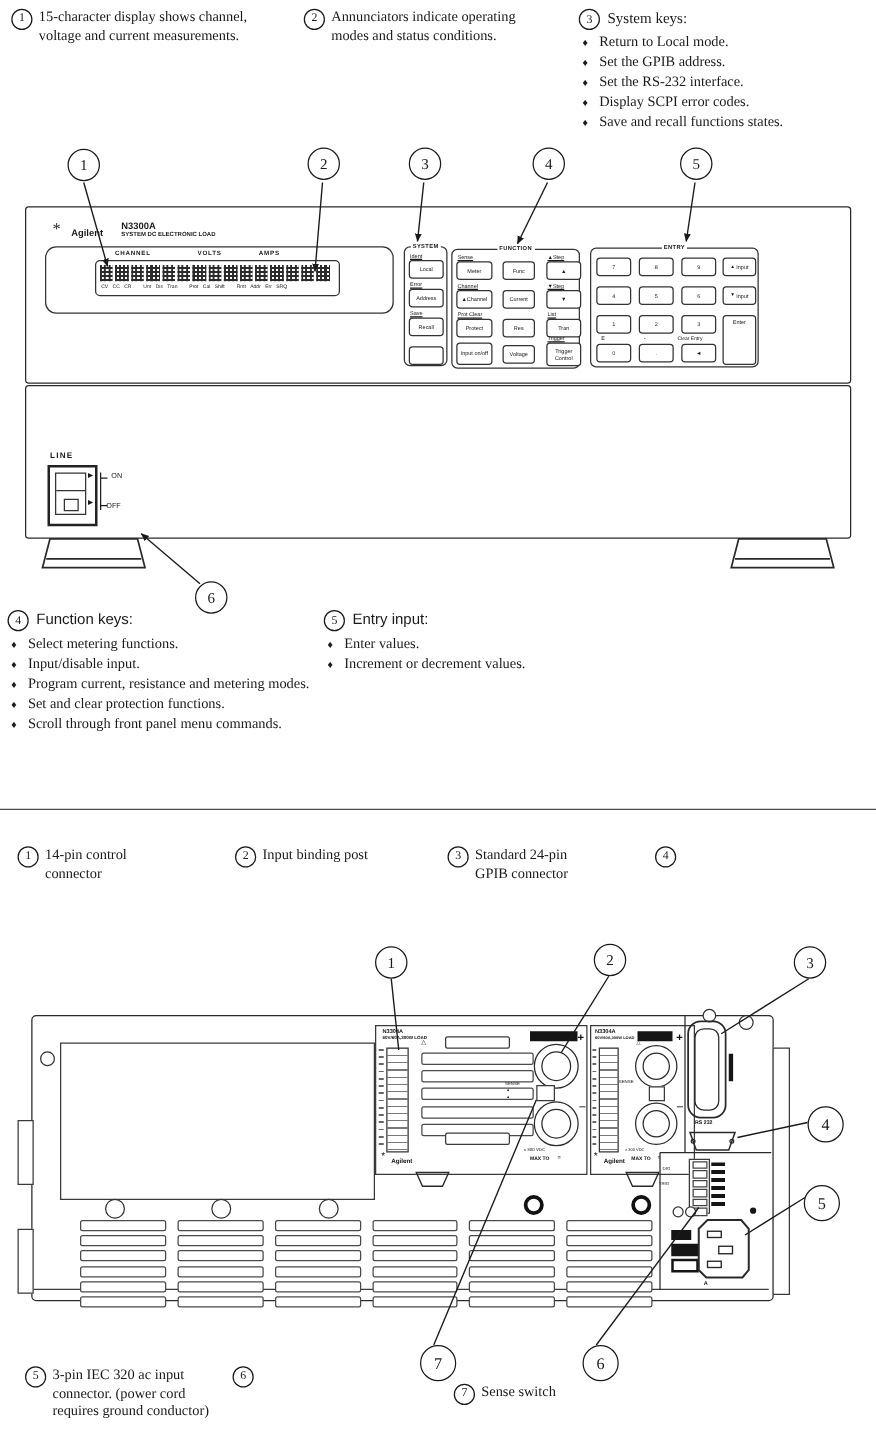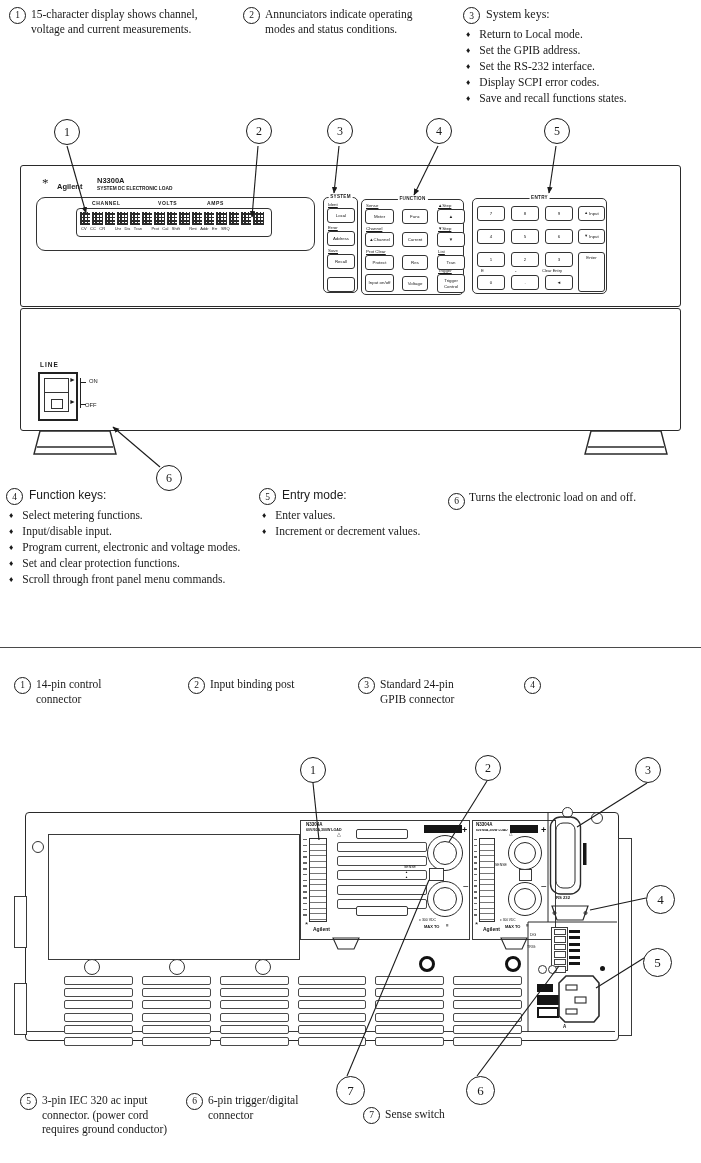--- a/index.html
+++ b/index.html
@@ -239,47 +239,44 @@
     <div class="brow">
         <span class="bdia">♦</span>
         <span>Select metering functions.</span>
       </div>
     <div class="brow">
         <span class="bdia">♦</span>
         <span>Input/disable input.</span>
       </div>
     <div class="brow">
         <span class="bdia">♦</span>
-        <span>Program current, electronic and voltage modes.</span>
+        <span>Program current, resistance and metering modes.</span>
       </div>
     <div class="brow">
         <span class="bdia">♦</span>
         <span>Set and clear protection functions.</span>
       </div>
     <div class="brow">
         <span class="bdia">♦</span>
         <span>Scroll through front panel menu commands.</span>
       </div>
   </div>
   <div class="abs" style="left:259px;top:488px;width:190px">
     <div class="nhead">
       <span class="ncirc">5</span>
-      <span class="sansT">Entry mode:</span>
+      <span class="sansT">Entry input:</span>
     </div>
     <div class="brow">
         <span class="bdia">♦</span>
         <span>Enter values.</span>
       </div>
     <div class="brow">
         <span class="bdia">♦</span>
         <span>Increment or decrement values.</span>
       </div>
-  </div>
-  <div class="abs inb" style="left:448px;top:490px;width:238px">
-    <span class="ncirc" style="vertical-align:-3px;margin-right:4px">6</span><span>Turns the electronic load on and off.</span>
   </div>
 
   <div class="hr" style="left:0;top:647px;width:701px;height:1.2px"></div>
 
   <div class="abs note" style="left:14px;top:677px;width:122px">
     <span class="ncirc">1</span>
     <span class="ntext">14-pin control connector</span>
   </div>
   <div class="abs note" style="left:188px;top:677px;width:150px">
     <span class="ncirc">2</span>
@@ -428,21 +425,20 @@
   <div class="abs blk" style="left:537px;top:995px;width:22px;height:10px"></div>
   <div class="abs" style="left:537px;top:1007px;width:22px;height:11px;border:2.5px solid #151515;box-sizing:border-box"></div>
   <span class="mtx" style="left:563px;top:1025px;font-size:4.5px;font-weight:bold">A</span>
 
   <div class="abs note" style="left:20px;top:1093px;width:148px">
     <span class="ncirc">5</span>
     <span class="ntext">3-pin IEC 320 ac input connector. (power cord requires ground conductor)</span>
   </div>
   <div class="abs note" style="left:186px;top:1093px;width:145px">
     <span class="ncirc">6</span>
-    <span class="ntext">6-pin trigger/digital connector</span>
   </div>
   <div class="abs note" style="left:363px;top:1107px;width:130px">
     <span class="ncirc">7</span>
     <span class="ntext">Sense switch</span>
   </div>
 
   <svg class="ovl" width="701" height="1163" viewBox="0 0 701 1163">
     <defs>
       <marker id="ah" markerWidth="7" markerHeight="6" refX="5.5" refY="2.5" orient="auto">
         <path d="M0,0 L6,2.5 L0,5 z" fill="#1a1a1a"></path>

